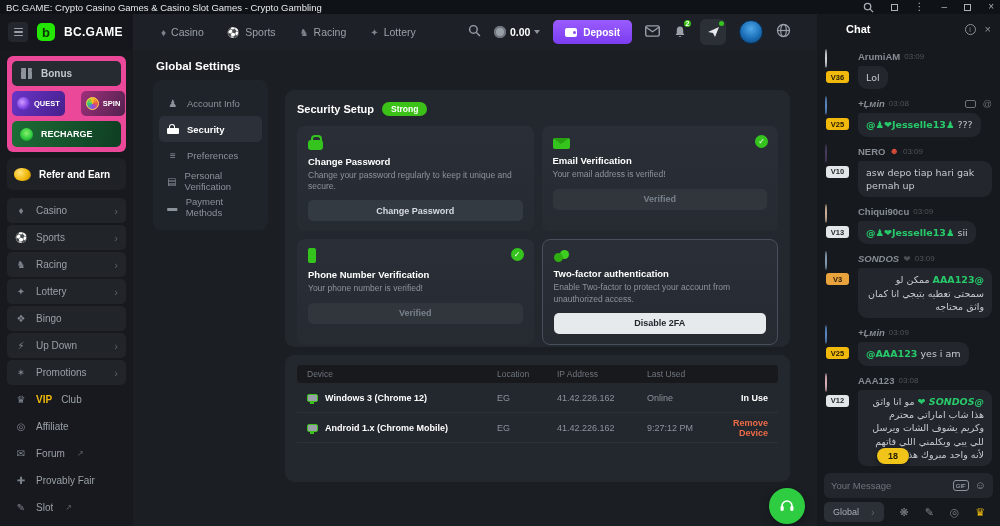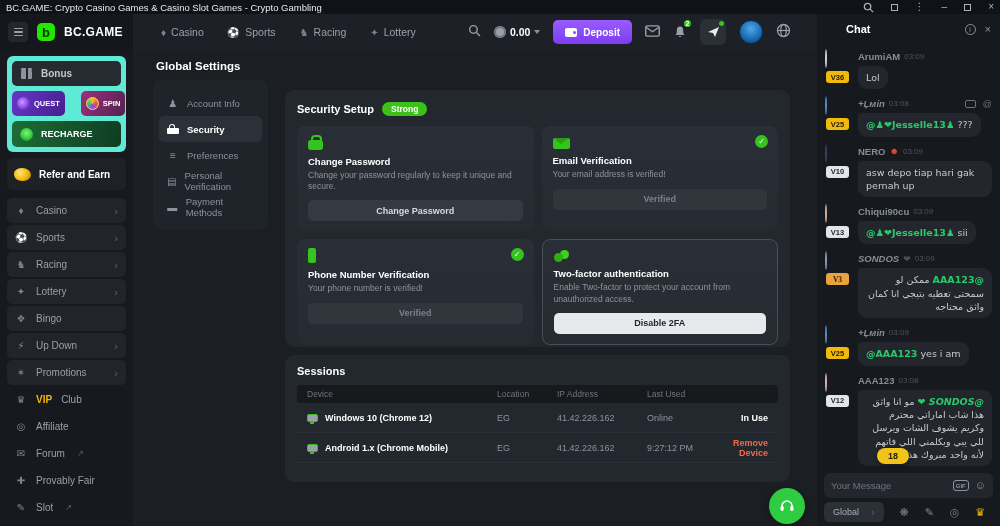--- a/index.html
+++ b/index.html
@@ -36,21 +36,21 @@
   .walletic::after { content:""; position:absolute; right:1px; top:3px; width:3px; height:3px; border-radius:50%; background:#8a4bf5; }
   .bell-wrap { position:relative; display:flex; }
   .bell-badge { position:absolute; top:-7px; right:-6px; min-width:11px; height:11px; border-radius:6px; background:#3bc117;
     color:#fff; font-size:7px; font-weight:bold; display:flex; align-items:center; justify-content:center; border:2px solid #1d2127; }
   .promo-box { width:26px; height:26px; background:#2b2f36; border-radius:6px; display:flex; align-items:center; justify-content:center; position:relative; cursor:pointer; }
   .promo-dot { position:absolute; top:2px; right:2px; width:5px; height:5px; border-radius:50%; background:#35c31e; }
   .nav-avatar { width:24px; height:24px; border-radius:50%; background:radial-gradient(circle at 50% 35%,#4fa8e8,#1b6fb8 55%,#0b3a66); border:1px solid #0a2c4d; cursor:pointer; }
 
   
   .sidebar { position:absolute; left:0; top:50px; width:133px; bottom:0; background:#17191e; padding:6px 7px; overflow:hidden; }
-  .sb-card { background:#5eead4; border-radius:6px; padding:5px; margin-bottom:6px; }
+  .sb-card { background:#ec4899; border-radius:6px; padding:5px; margin-bottom:6px; }
   .bonus-btn { width:100%; height:25px; background:#262a31; border:none; border-radius:5px; display:flex; align-items:center; gap:9px;
     color:#c3c8cf; font-size:10px; font-weight:bold; padding:0 9px; cursor:pointer; margin-bottom:5px; }
   .giftic { width:11px; height:8px; background:#8d939b; border-radius:1px; position:relative; margin-top:3px; }
   .giftic::before { content:""; position:absolute; top:-3px; left:0; width:11px; height:2.5px; background:#8d939b; border-radius:1px; }
   .giftic::after { content:""; position:absolute; top:-3.5px; left:4.5px; width:2px; height:12px; background:#20232a; }
   .duo { display:flex; gap:16px; margin-bottom:5px; }
   .quest-btn, .spin-btn { flex:1; height:25px; border:none; border-radius:5px; display:flex; align-items:center; gap:4px;
     color:#fff; font-size:7.5px; font-weight:bold; padding:0 5px; cursor:pointer; }
   .quest-btn { background:linear-gradient(120deg,#6a35c8,#45208c); }
   .spin-btn { background:linear-gradient(120deg,#a0307c,#51224e); }
@@ -139,21 +139,21 @@
   .infoic::after { content:"i"; }
   .xic { color:#8d939b; font-size:11px; cursor:pointer; }
   .chat-msgs { position:absolute; left:0; right:0; top:30px; bottom:56px; overflow:hidden; padding:6px 8px 0; }
   .msg { display:flex; gap:7px; margin-bottom:8px; }
   .av-col { width:26px; flex:0 0 26px; position:relative; height:36px; }
   .avatar { width:26px; height:26px; border-radius:50%; cursor:pointer; border:1px solid rgba(255,255,255,.08); }
   .vip { position:absolute; top:21px; left:1px; min-width:23px; height:12px; border-radius:3px; font-size:7.5px; font-weight:bold;
     display:flex; align-items:center; justify-content:center; padding:0 2px; }
   .vip.t-gold { background:#f0b90b; color:#231a02; }
   .vip.t-silver { background:#e3e6e9; color:#23272d; }
-  .vip.t-bronze { background:#e8a33d; color:#2d1b05;font-family:Liberation Serif, serif; }
+  .vip.t-bronze { background:#e8a33d; color:#2d1b05; }
   .m-body { flex:1; min-width:0; }
   .m-nrow { display:flex; align-items:center; gap:4px; height:13px; margin-bottom:3px; }
   .m-name { font-size:9.5px; font-weight:bold; color:#868d95; white-space:nowrap; overflow:hidden; }
   .m-name.t-italic { font-style:italic; }
   .m-suf { font-size:9px; }
   .m-time { font-size:8px; color:#4f555d; }
   .m-acts { margin-left:auto; display:flex; align-items:center; gap:7px; color:#6b727a; }
   .ticketic { width:11px; height:8px; border:1px solid #6b727a; border-radius:2px; cursor:pointer; }
   .atic { font-size:9px; cursor:pointer; }
   .bubble { display:inline-block; background:#23272d; border-radius:9px; border-top-left-radius:3px; padding:5px 8px;
@@ -475,34 +475,33 @@
             <span class="ci t-card-shield"></span>
             
             <div class="card-title">Two-factor authentication</div>
             <div class="card-desc">Enable Two-factor to protect your account from unauthorized access.</div>
             <button class="card-btn t-light">Disable 2FA</button>
           </div>
         </div>
     </section>
 
     <section class="panel sess-panel">
-      <div class="sess-title">Sessions</div>
       <div class="sess-headrow">
         <span class="c-dev">Device</span>
         <span class="c-loc">Location</span>
         <span class="c-ip">IP Address</span>
         <span class="c-lu">Last Used</span>
         <span class="c-act"></span>
       </div>
       <div>
 
           <div class="sess-row">
             <span class="c-dev">
               <span class="devic"></span>
-              <span>Windows 10 (Chrome 12)</span>
+              <span>Windows 3 (Chrome 12)</span>
             </span>
             <span class="c-loc">EG</span>
             <span class="c-ip">41.42.226.162</span>
             <span class="c-lu">Online</span>
             <span class="c-act t-inuse">In Use</span>
           </div>
 
           <div class="sess-row">
             <span class="c-dev">
               <span class="devic"></span>

